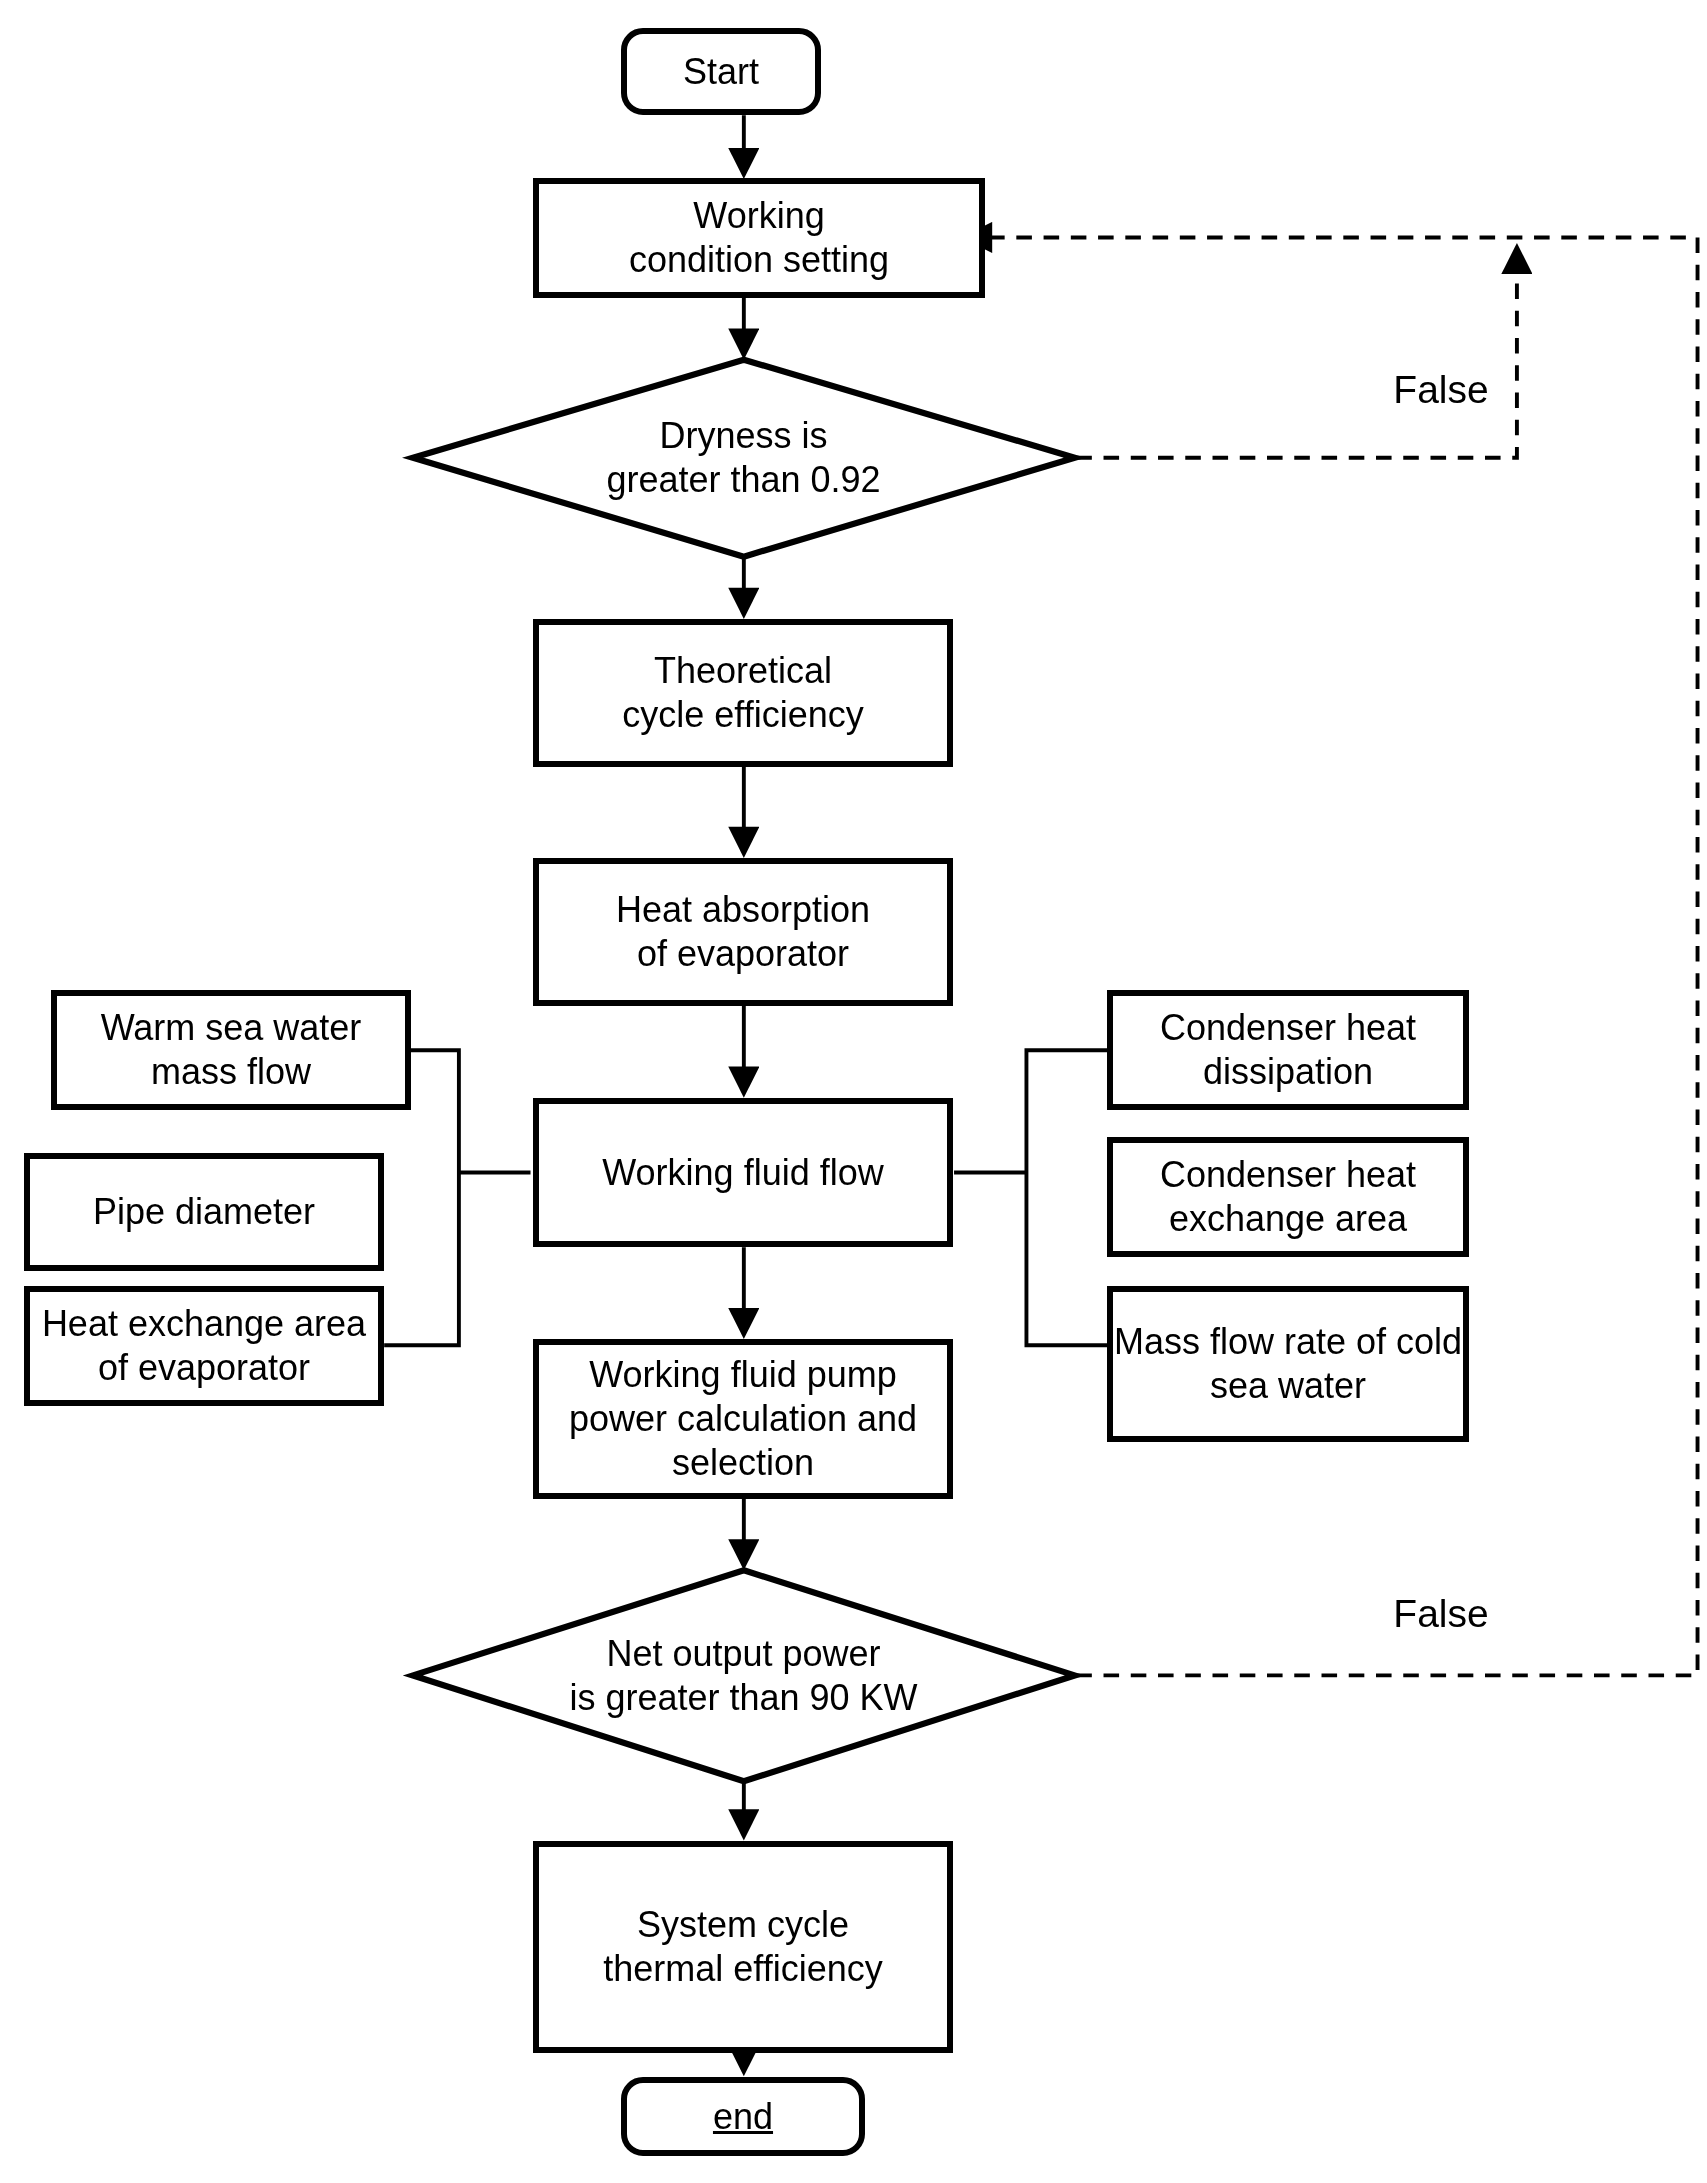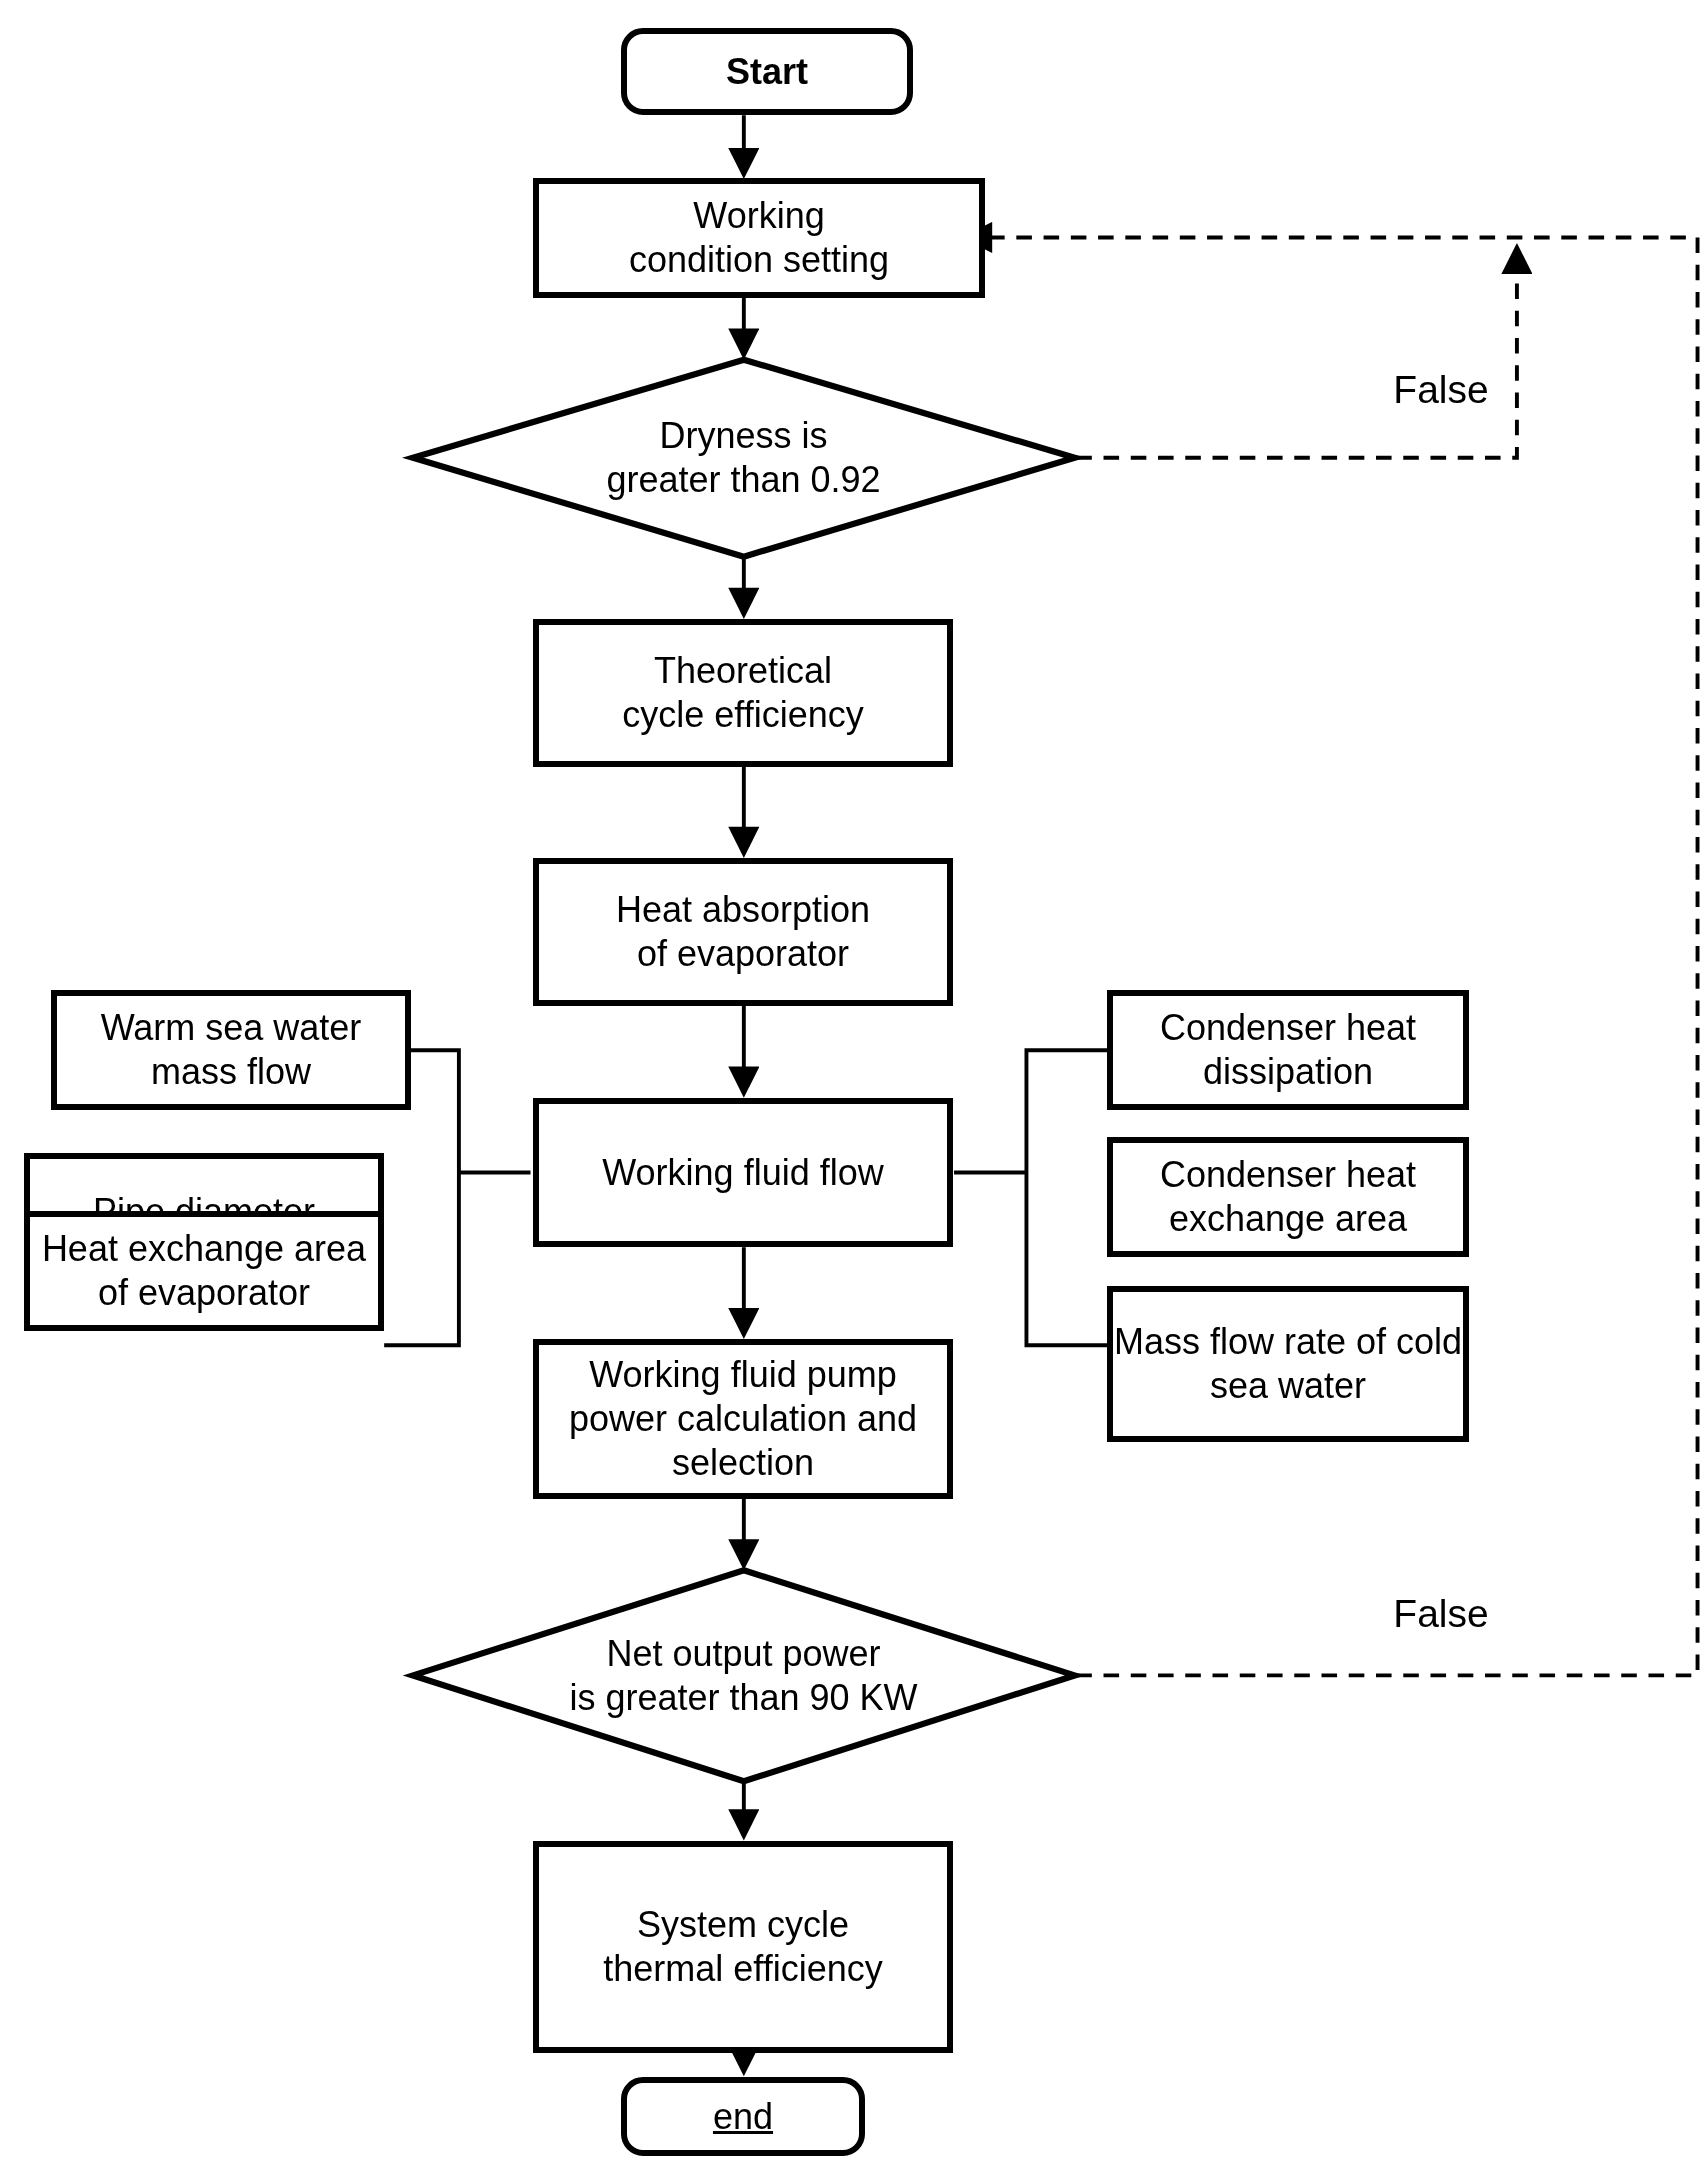--- a/index.html
+++ b/index.html
@@ -48,31 +48,31 @@
     background: transparent;
     z-index: 3;
   }
   .edge-label {
     position: absolute;
     font-size: 39px;
     text-align: center;
     z-index: 3;
   }
   
-  #n-start            { left: 621px;  top: 28px;   width: 292px; height: 87px; font-weight: bold; }
+  #n-start            { left: 621px;  top: 28px;   width: 200px; height: 87px; }
   #n-working          { left: 533px;  top: 178px;  width: 452px; height: 120px; }
   #n-theoretical      { left: 533px;  top: 619px;  width: 420px; height: 148px; }
   #n-heat             { left: 533px;  top: 858px; width: 420px; height: 148px; }
   #n-wff              { left: 533px;  top: 1098px; width: 420px; height: 149px; }
   #n-pump             { left: 533px;  top: 1339px; width: 420px; height: 160px; }
   #n-system           { left: 533px;  top: 1841px; width: 420px; height: 212px; }
   #n-end              { left: 621px;  top: 2077px; width: 244px; height: 79px; text-decoration: underline; }
   #n-warm             { left: 24px;   top: 990px; width: 360px; height: 120px; margin-left: 27px; }
   #n-pipe             { left: 24px;   top: 1137px; width: 360px; height: 118px; margin-top: 16px; }
-  #n-heatexch         { left: 24px;   top: 1211px; width: 360px; height: 120px; }
+  #n-heatexch         { left: 24px;   top: 1286px; width: 360px; height: 120px; }
   #n-conddiss         { left: 1107px; top: 990px; width: 362px; height: 120px; }
   #n-condexch         { left: 1107px; top: 1137px; width: 362px; height: 120px; }
   #n-massflow         { left: 1107px; top: 1286px; width: 362px; height: 156px; }
   #lbl-d1             { left: 510px;  top: 403px;  width: 467px; height: 109px; }
   #lbl-d2             { left: 510px;  top: 1621px; width: 467px; height: 109px; }
   #lbl-false-top      { left: 1363px; top: 368px;  width: 156px; }
   #lbl-false-bottom   { left: 1363px; top: 1592px; width: 156px; }
 </style>
 </head>
 <body>

